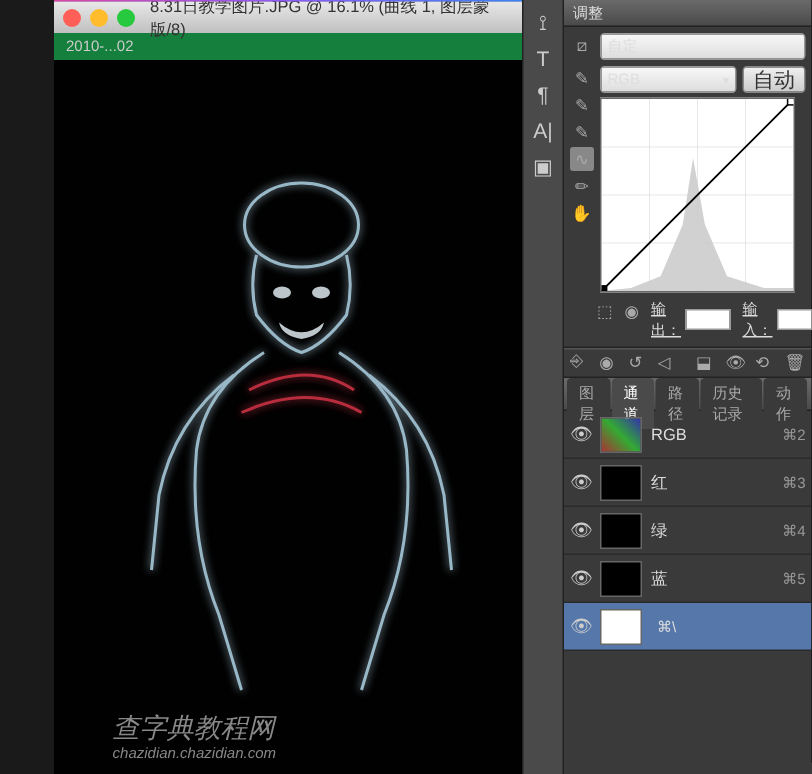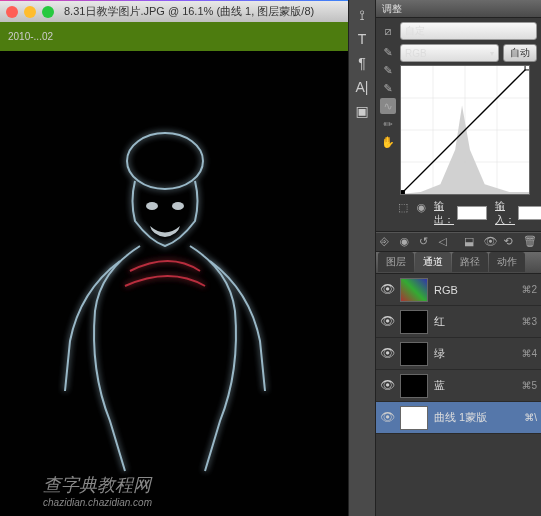--- a/index.html
+++ b/index.html
@@ -1,47 +1,47 @@
 <!DOCTYPE html>
 <html><head>
 <meta charset="utf-8">
 <style>
 * { margin: 0; padding: 0; box-sizing: border-box; font-family: "Microsoft YaHei", sans-serif; }
 body { background: #1a1a1a; width: 541px; height: 516px; overflow: hidden; position: relative; }
-.app { display: flex; height: 100%; }
+.app { display: flex; height: 100%; padding-left: 36px; }
 .canvas-area { flex: 1; display: flex; flex-direction: column; background: #000; }
 .title-bar { height: 22px; background: linear-gradient(#e8e8e8, #c0c0c0); display: flex; align-items: center; padding: 0 6px; font-size: 11px; color: #333; border-top: 1px solid #fff; position: relative; }
 .title-bar::before { content: ""; position: absolute; top: -18px; left: 0; right: 0; height: 18px; background: linear-gradient(90deg, #d946a8, #8b5cf6, #3b82f6); }
 .win-btns { display: flex; gap: 6px; margin-right: 10px; }
 .win-btn { width: 12px; height: 12px; border-radius: 50%; }
 .wb-r { background: #ff5f56; } .wb-y { background: #ffbd2e; } .wb-g { background: #27c93f; }
 .title-text { font-size: 11px; }
-.tab-strip { height: 29px; background: #4d7c0f; display: flex; align-items: center; font-size: 10px; color: #ccc; padding: 0 8px; }
+.tab-strip { height: 18px; background: #15803d; display: flex; align-items: center; font-size: 10px; color: #ccc; padding: 0 8px; }
 .canvas { flex: 1; background: #010101; position: relative; overflow: hidden; }
 .photo { width: 100%; height: 100%; position: relative; }
 .glow-figure { position: absolute; top: 60px; left: 40px; width: 260px; height: 380px; }
 .glow-figure svg { width: 100%; height: 100%; }
-.watermark { position: absolute; bottom: 8px; right: 196px; color: #888; font-size: 18px; font-style: italic; }
+.watermark { position: absolute; bottom: 8px; right: 164px; color: #888; font-size: 18px; font-style: italic; }
 
 .toolbars { width: 28px; background: #4a4a4a; display: flex; flex-direction: column; align-items: center; padding-top: 4px; gap: 2px; border-left: 1px solid #222; border-right: 1px solid #222; }
 .tool-icon { width: 22px; height: 22px; display: flex; align-items: center; justify-content: center; color: #ccc; font-size: 14px; cursor: pointer; }
 
 .panels { width: 165px; background: #3a3a3a; display: flex; flex-direction: column; font-size: 11px; color: #ddd; }
 .panel-header { height: 18px; background: linear-gradient(#6a6a6a, #4a4a4a); display: flex; align-items: center; padding: 0 6px; font-size: 10px; border-bottom: 1px solid #222; }
 .curves-panel { background: #3a3a3a; padding: 4px; border-bottom: 1px solid #222; }
 .curves-top { display: flex; align-items: center; gap: 4px; margin-bottom: 4px; }
 .preset-sel { flex: 1; height: 18px; background: linear-gradient(#f8f8f8,#ddd); border: 1px solid #999; border-radius: 3px; font-size: 10px; padding: 0 4px; display: flex; align-items: center; }
 .curves-body { display: flex; gap: 2px; }
 .curves-tools { width: 18px; display: flex; flex-direction: column; gap: 2px; }
 .ct-icon { width: 16px; height: 16px; display: flex; align-items: center; justify-content: center; color: #aaa; font-size: 11px; cursor: pointer; }
 .ct-icon.active { background: #888; border-radius: 2px; }
 .curves-right { flex: 1; }
 .channel-row { display: flex; align-items: center; gap: 4px; margin-bottom: 3px; }
 .channel-sel { flex: 1; height: 18px; background: linear-gradient(#f8f8f8,#ddd); border: 1px solid #999; border-radius: 3px; font-size: 10px; padding: 0 4px; display: flex; align-items: center; justify-content: space-between; }
-.auto-btn { height: 18px; padding: 0 6px; background: linear-gradient(#f0f0f0,#ccc); border: 1px solid #888; border-radius: 3px; font-size: 10px; color: #333; cursor: pointer; }
+.auto-btn { height: 18px; padding: 0 6px; background: linear-gradient(#f0f0f0,#ccc); border: 1px solid #888; border-radius: 3px; font-size: 14px; color: #333; cursor: pointer; }
 .curve-graph { width: 130px; height: 130px; background: #fff; border: 1px solid #666; position: relative; }
 .curve-graph svg { width: 100%; height: 100%; }
 .io-row { display: flex; gap: 8px; margin-top: 4px; padding-left: 18px; font-size: 10px; }
 .io-field { display: flex; align-items: center; gap: 3px; text-decoration: underline; }
 .io-input { width: 30px; height: 14px; background: #fff; border: 1px solid #999; font-size: 9px; }
 
 .icon-strip { height: 20px; background: #3a3a3a; display: flex; align-items: center; padding: 0 4px; gap: 6px; border-top: 1px solid #555; border-bottom: 1px solid #222; }
 .strip-icn { width: 14px; height: 14px; color: #aaa; font-size: 11px; cursor: pointer; }
 
 .channels-panel { flex: 1; background: #3a3a3a; display: flex; flex-direction: column; }
@@ -191,20 +191,21 @@
       <span class="strip-icn">👁</span>
       <span class="strip-icn">⟲</span>
       <span class="strip-icn">🗑</span>
     </div>
 
     <div class="channels-panel">
       <div class="ch-tabs" id="ch-tabs">
           <div class="ch-tab">图层</div>
           <div class="ch-tab active">通道</div>
           <div class="ch-tab">路径</div>
+          <div class="ch-tab">历史记录</div>
           <div class="ch-tab">动作</div>
         </div>
       <div class="ch-list" id="ch-list">
           <div class="ch-row">
             <span class="ch-eye">👁</span>
     <div class="ch-thumb rgb"></div>
     <span class="ch-name">RGB</span>
     <span class="ch-key">⌘2</span>
           </div>
           <div class="ch-row">
@@ -221,19 +222,18 @@
           </div>
           <div class="ch-row">
             <span class="ch-eye">👁</span>
     <div class="ch-thumb dark"></div>
     <span class="ch-name">蓝</span>
     <span class="ch-key">⌘5</span>
           </div>
           <div class="ch-row selected">
             <span class="ch-eye">👁</span>
     <div class="ch-thumb white"></div>
-    <span class="ch-name">曲线 1蒙版</span>
     <span class="ch-key">⌘\</span>
           </div>
         </div>
     </div>
   </div>
 </div>
 
 </body></html>

